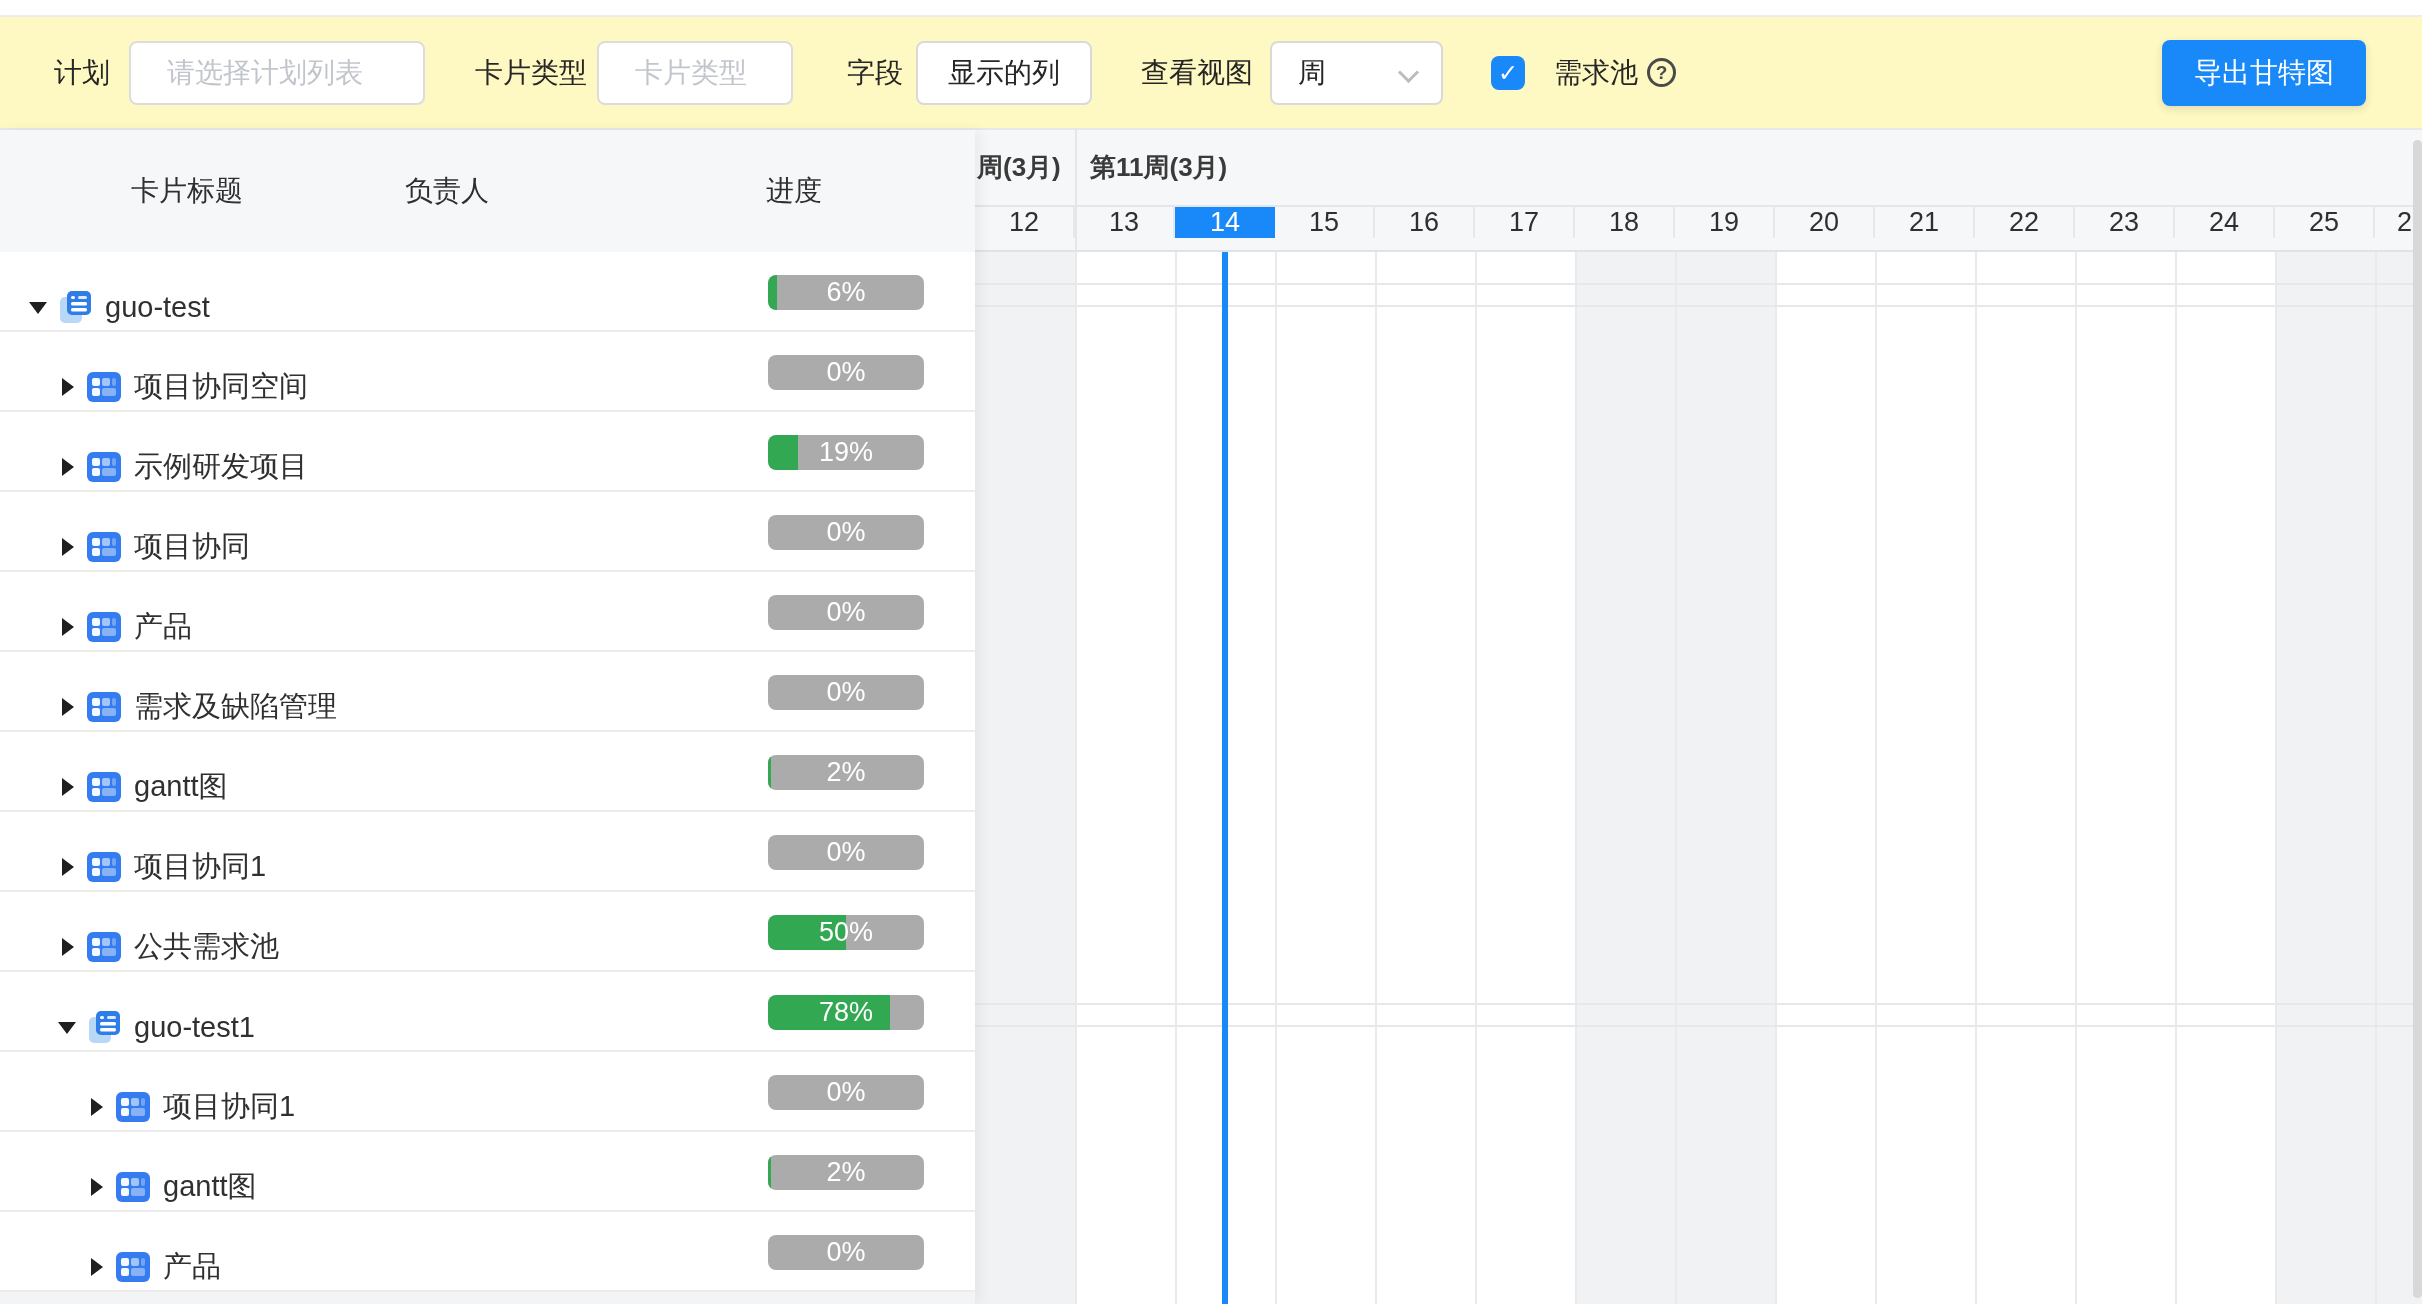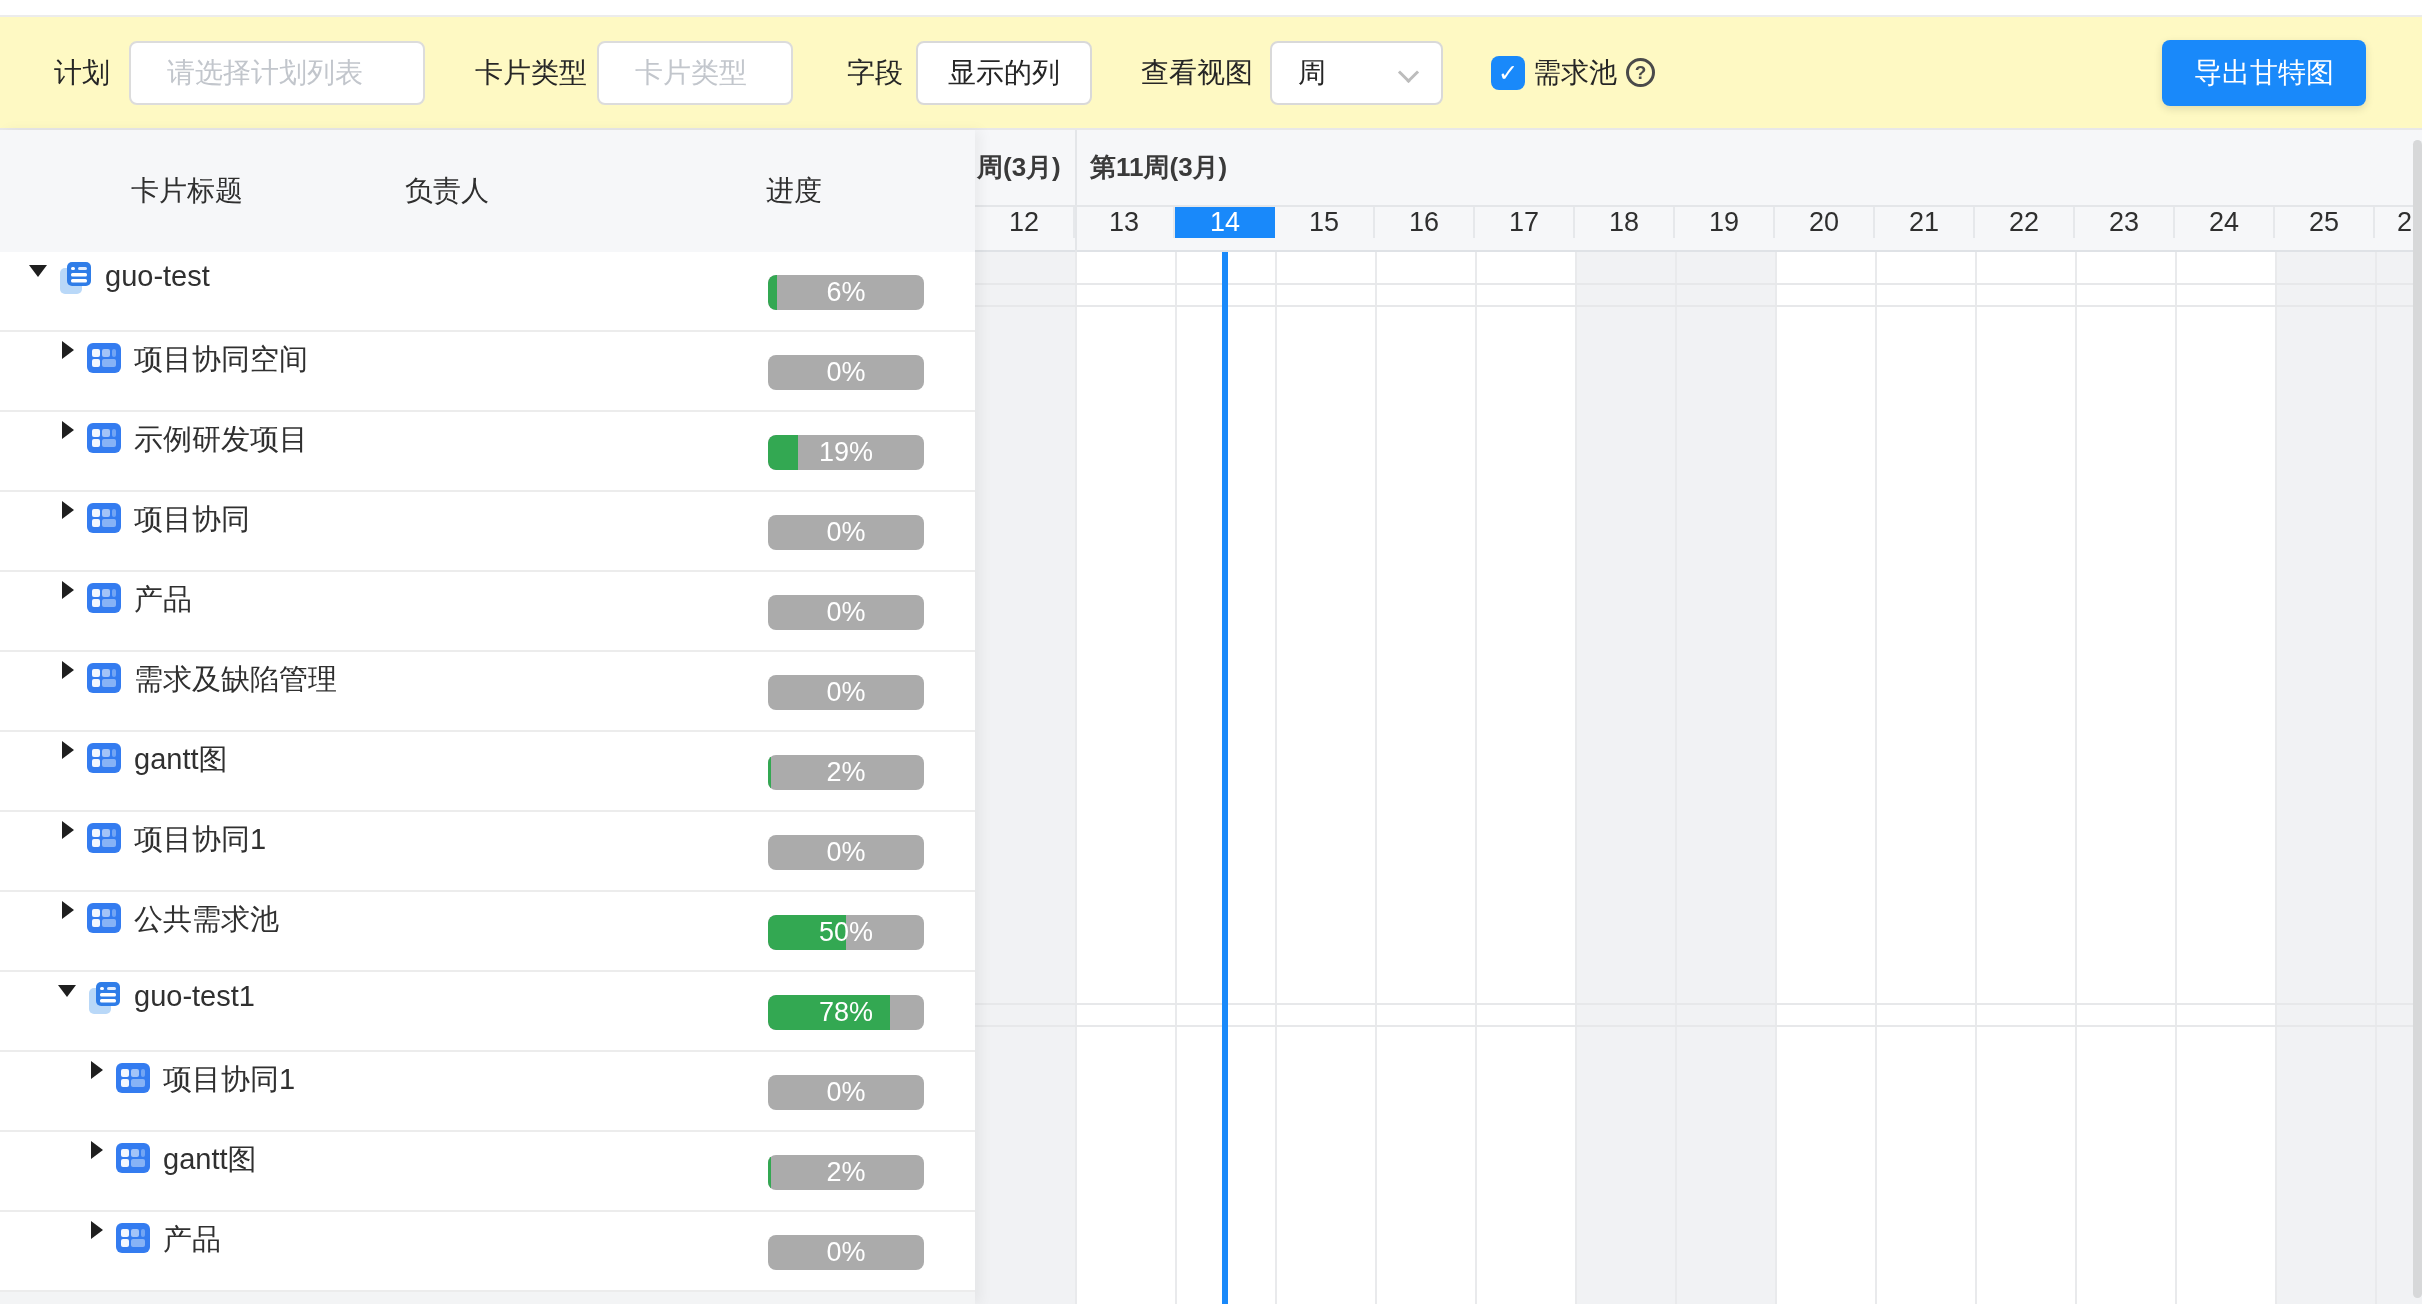--- a/index.html
+++ b/index.html
@@ -54,21 +54,21 @@
   .pool-bar { position:absolute; left:0; height:19px; background:rgba(235,130,120,0.22); border-radius:0 10px 10px 0; }
   #today-line { position:absolute; top:0; width:6px; height:1052px; background:#1989fa; }
 
   
   #panel { position:absolute; left:0; top:0; width:975px; height:1174px; background:#fff;
     box-shadow:6px 0 12px rgba(0,0,0,.05); }
   #panel-header { position:absolute; left:0; top:0; width:975px; height:122px; background:#f6f7f9; }
   .col-head { position:absolute; top:0; height:122px; line-height:122px; font-size:28px; color:#2f2f2f; }
   #panel-rows { position:absolute; left:0; top:122px; width:975px; height:1052px; background:#fff; }
   .trow { position:absolute; left:0; width:975px; height:80px; border-bottom:2px solid #ececec; background:#fff; }
-  .tree { position:absolute; left:0; top:8px; height:78px; display:flex; }
+  .tree { position:absolute; left:0; top:16px; height:78px; display:flex; align-items:center; }
   .arr { width:20px; height:20px; position:relative; flex:0 0 20px; margin-right:9px; cursor:pointer; }
   .arr.down:before { content:""; position:absolute; left:1px; top:5px;
     border-left:9px solid transparent; border-right:9px solid transparent; border-top:12px solid #1f1f1f; }
   .arr.right:before { content:""; position:absolute; left:5px; top:1px;
     border-top:9px solid transparent; border-bottom:9px solid transparent; border-left:12px solid #1f1f1f; }
   .ric { flex:0 0 36px; height:36px; margin-right:12px; position:relative; }
   .rtitle { font-size:29px; color:#303030; white-space:nowrap; }
   .pbar { position:absolute; left:768px; top:23px; width:156px; height:35px; background:#ababab;
     border-radius:8px; overflow:hidden; }
   .pfill { position:absolute; left:0; top:0; bottom:0; background:#33a852; border-radius:8px 0 0 8px; }
@@ -92,21 +92,21 @@
     <span class="tb-label" style="margin-left:54px">字段</span>
     <div class="tb-btn" style="margin-left:13px;width:176px">显示的列</div>
     <span class="tb-label" style="margin-left:49px">查看视图</span>
     <div class="tb-select" style="margin-left:17px">
       <span>周</span>
       <span class="chevron"></span>
     </div>
     <div class="checkbox" style="margin-left:48px">
       <span>✓</span>
     </div>
-    <span class="tb-label" style="margin-left:8px">需求池</span>
+    <span class="tb-label" style="margin-left:29px">需求池</span>
     <div class="help" style="margin-left:9px">
       <span>?</span>
     </div>
     <div style="flex:1"></div>
     <button class="export-btn" style="margin-right:56px">导出甘特图</button>
   </div>
 
   <div id="main">
 
     <div id="gantt">

